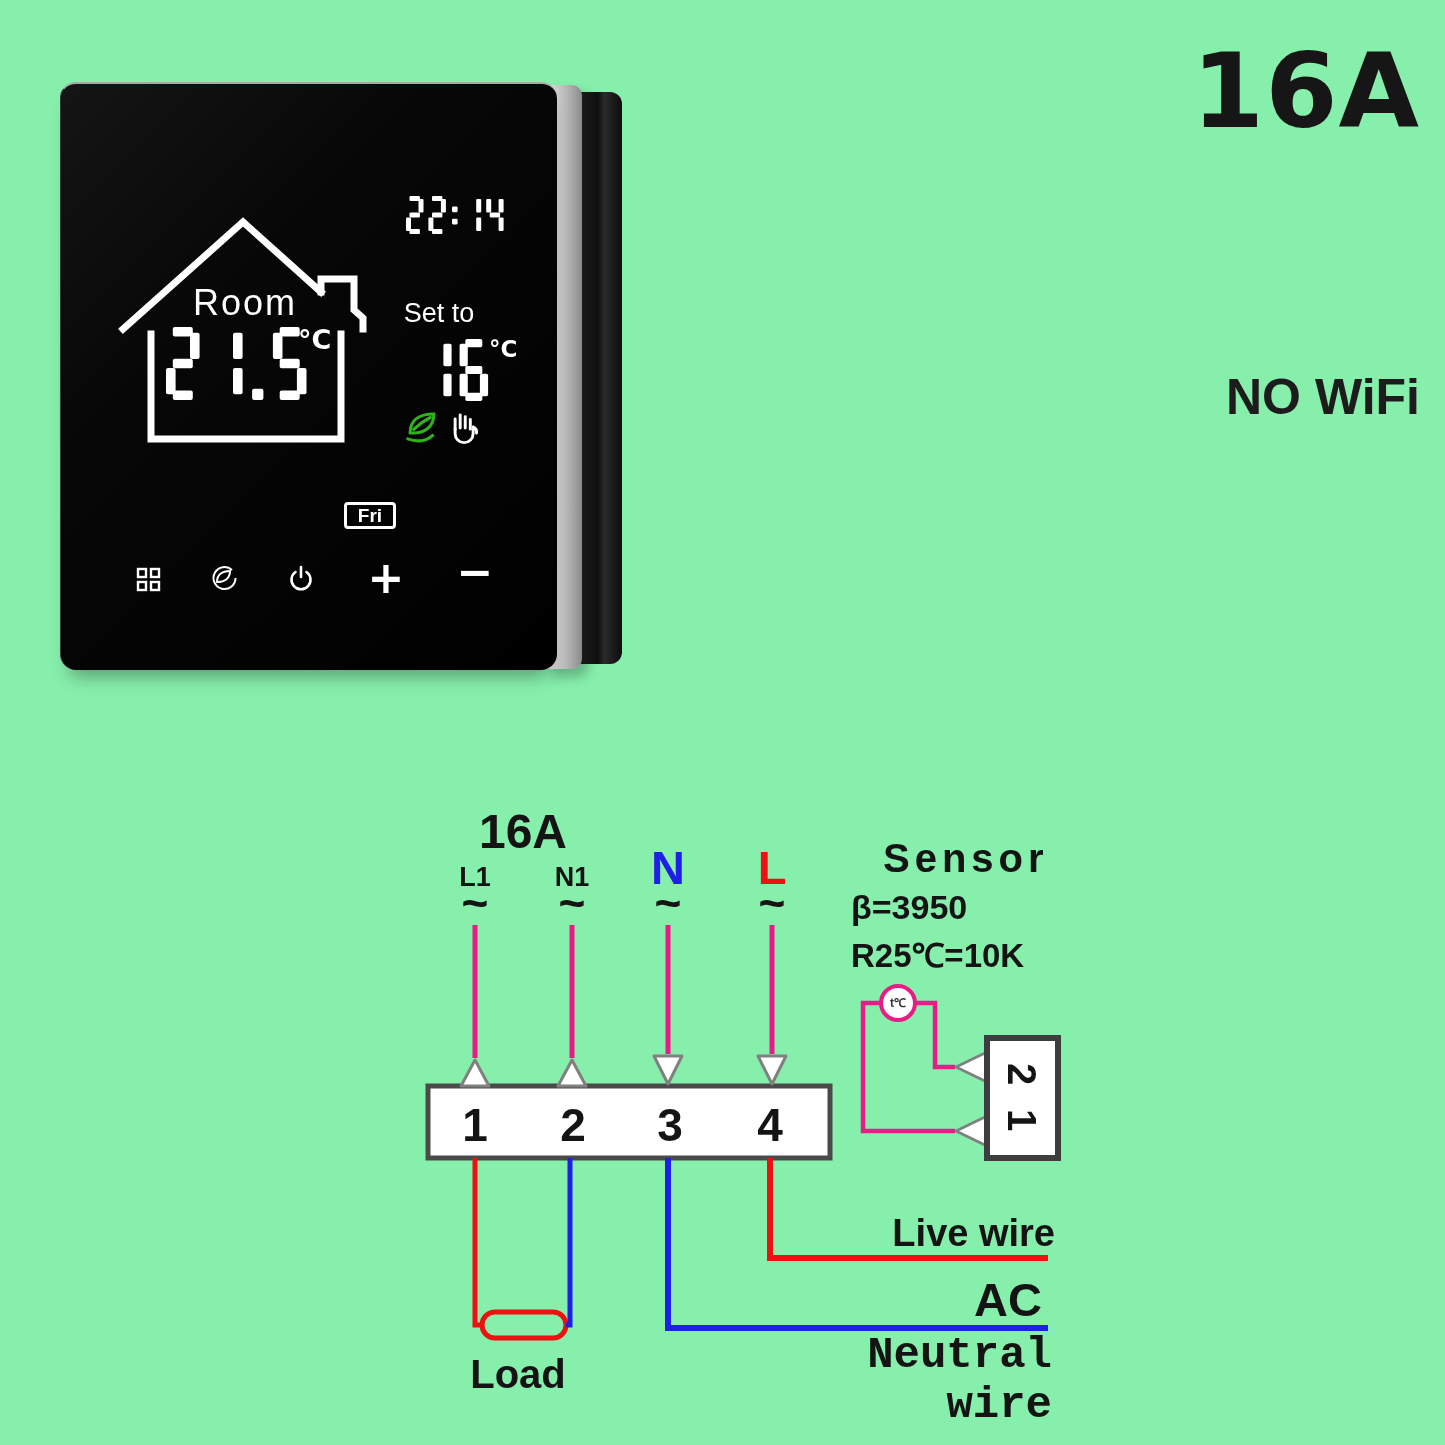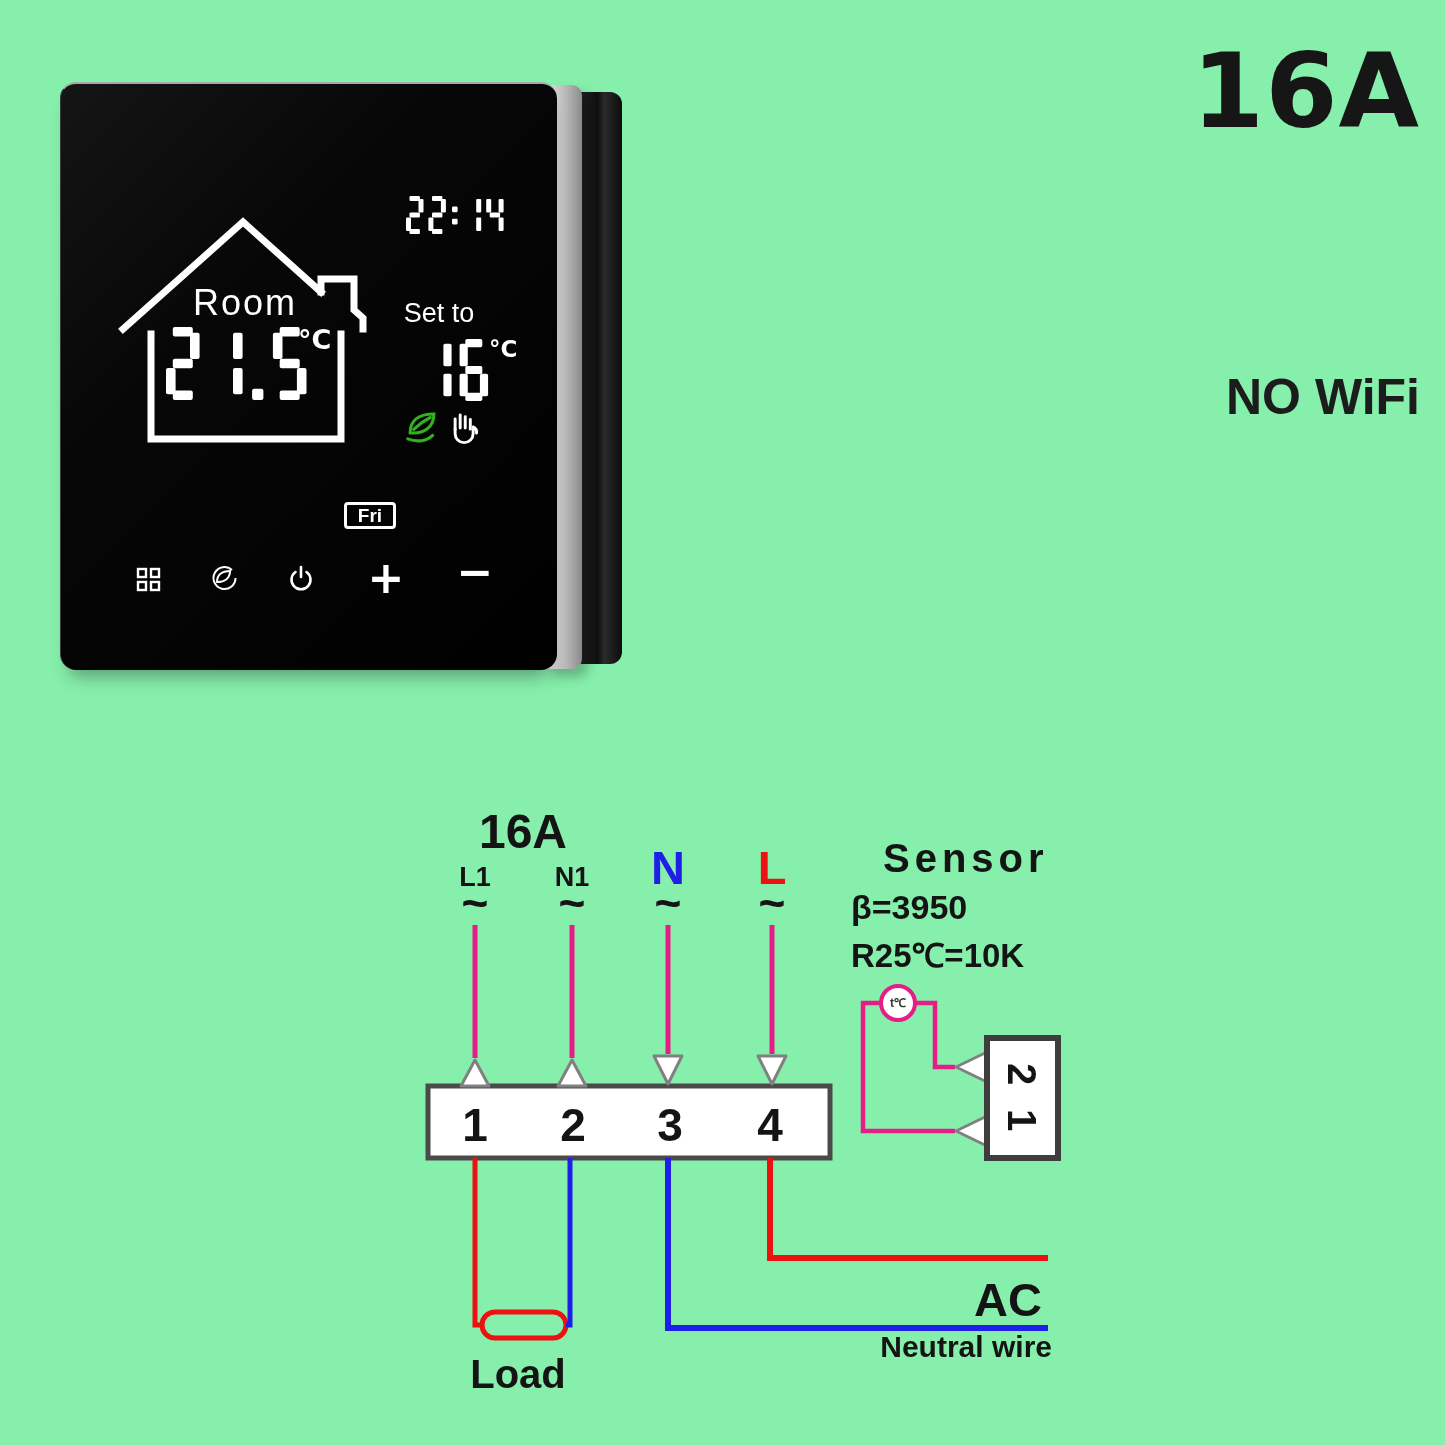--- a/index.html
+++ b/index.html
@@ -63,21 +63,21 @@
   .term-num { width:44px; text-align:center; font-size:46px; }
   #tn1 { left:453px; top:1098px; } #tn2 { left:551px; top:1098px; }
   #tn3 { left:648px; top:1098px; } #tn4 { left:748px; top:1098px; }
   .pin-num { width:40px; height:40px; display:flex; align-items:center; justify-content:center;
              font-size:40px; transform:rotate(90deg); }
   #pin-2 { left:1002px; top:1054px; } #pin-1 { left:1002px; top:1100px; }
   #probe-label { left:883px; top:994px; width:30px; text-align:center;
                  font-size:12px; color:#333; font-weight:bold; }
   #lbl-live    { left:855px; top:1212px; width:200px; text-align:right; font-size:38px; }
   #lbl-ac      { left:948px;  top:1272px; width:120px; text-align:center; font-size:47px; }
-  #lbl-neutral { left:830px; top:1330px; width:222px; text-align:right; font-size:30px; }
+  #lbl-neutral { left:830px; top:1330px; width:222px; text-align:right; font-size:44px;font-family:Liberation Mono, monospace; }
   #lbl-load    { left:458px; top:1352px; width:120px; text-align:center; font-size:40px; }
 
   svg.overlay { position:absolute; left:0; top:0; }
 </style>
 </head>
 <body>
 
 <div id="stage">
 
   <div id="amp-rating" class="hdr">16A</div>
@@ -250,17 +250,18 @@
   <div id="probe-label" class="dg">t℃</div>
 
   <div id="tn1" class="dg term-num">1</div>
   <div id="tn2" class="dg term-num">2</div>
   <div id="tn3" class="dg term-num">3</div>
   <div id="tn4" class="dg term-num">4</div>
 
   <div id="pin-2" class="dg pin-num">2</div>
   <div id="pin-1" class="dg pin-num">1</div>
 
+  <div id="lbl-live" class="dg">Live wire</div>
   <div id="lbl-ac" class="dg">AC</div>
   <div id="lbl-neutral" class="dg">Neutral wire</div>
   <div id="lbl-load" class="dg">Load</div>
 
 </div>
 
 </body></html>

